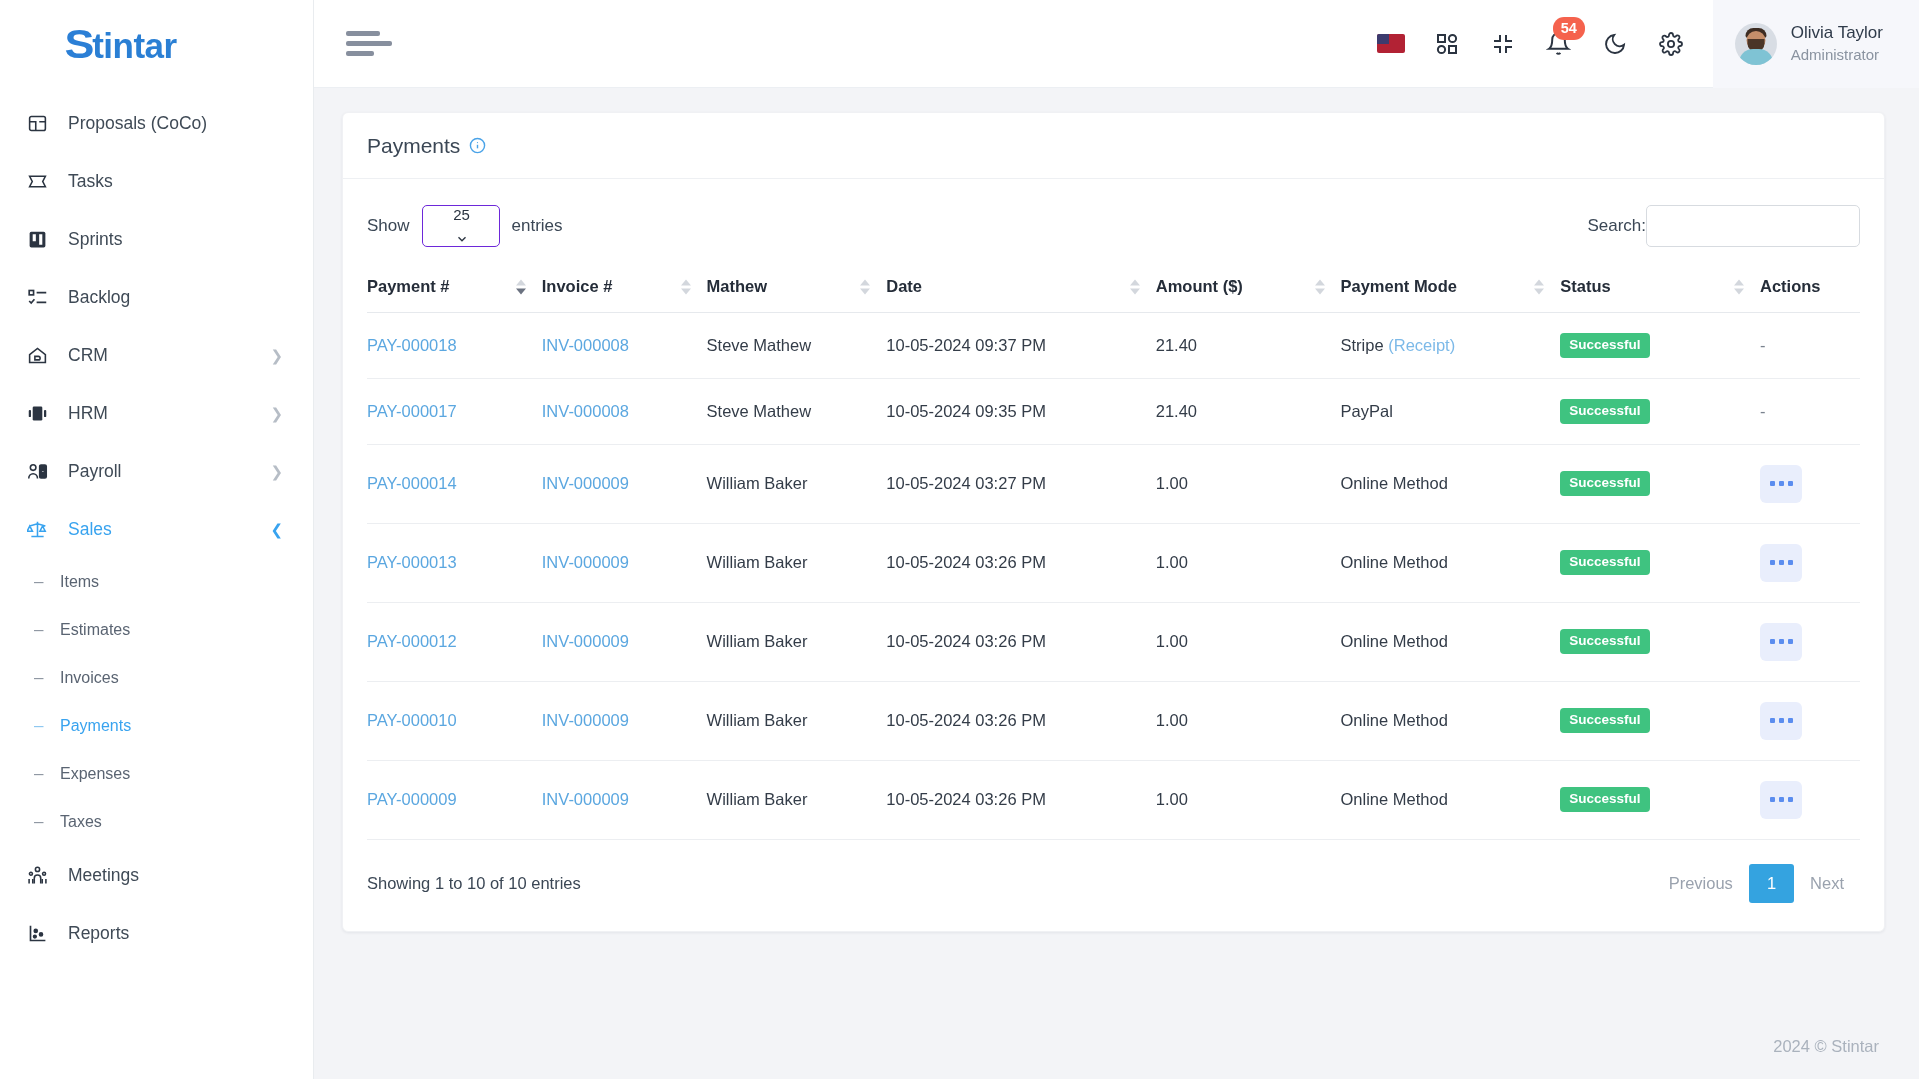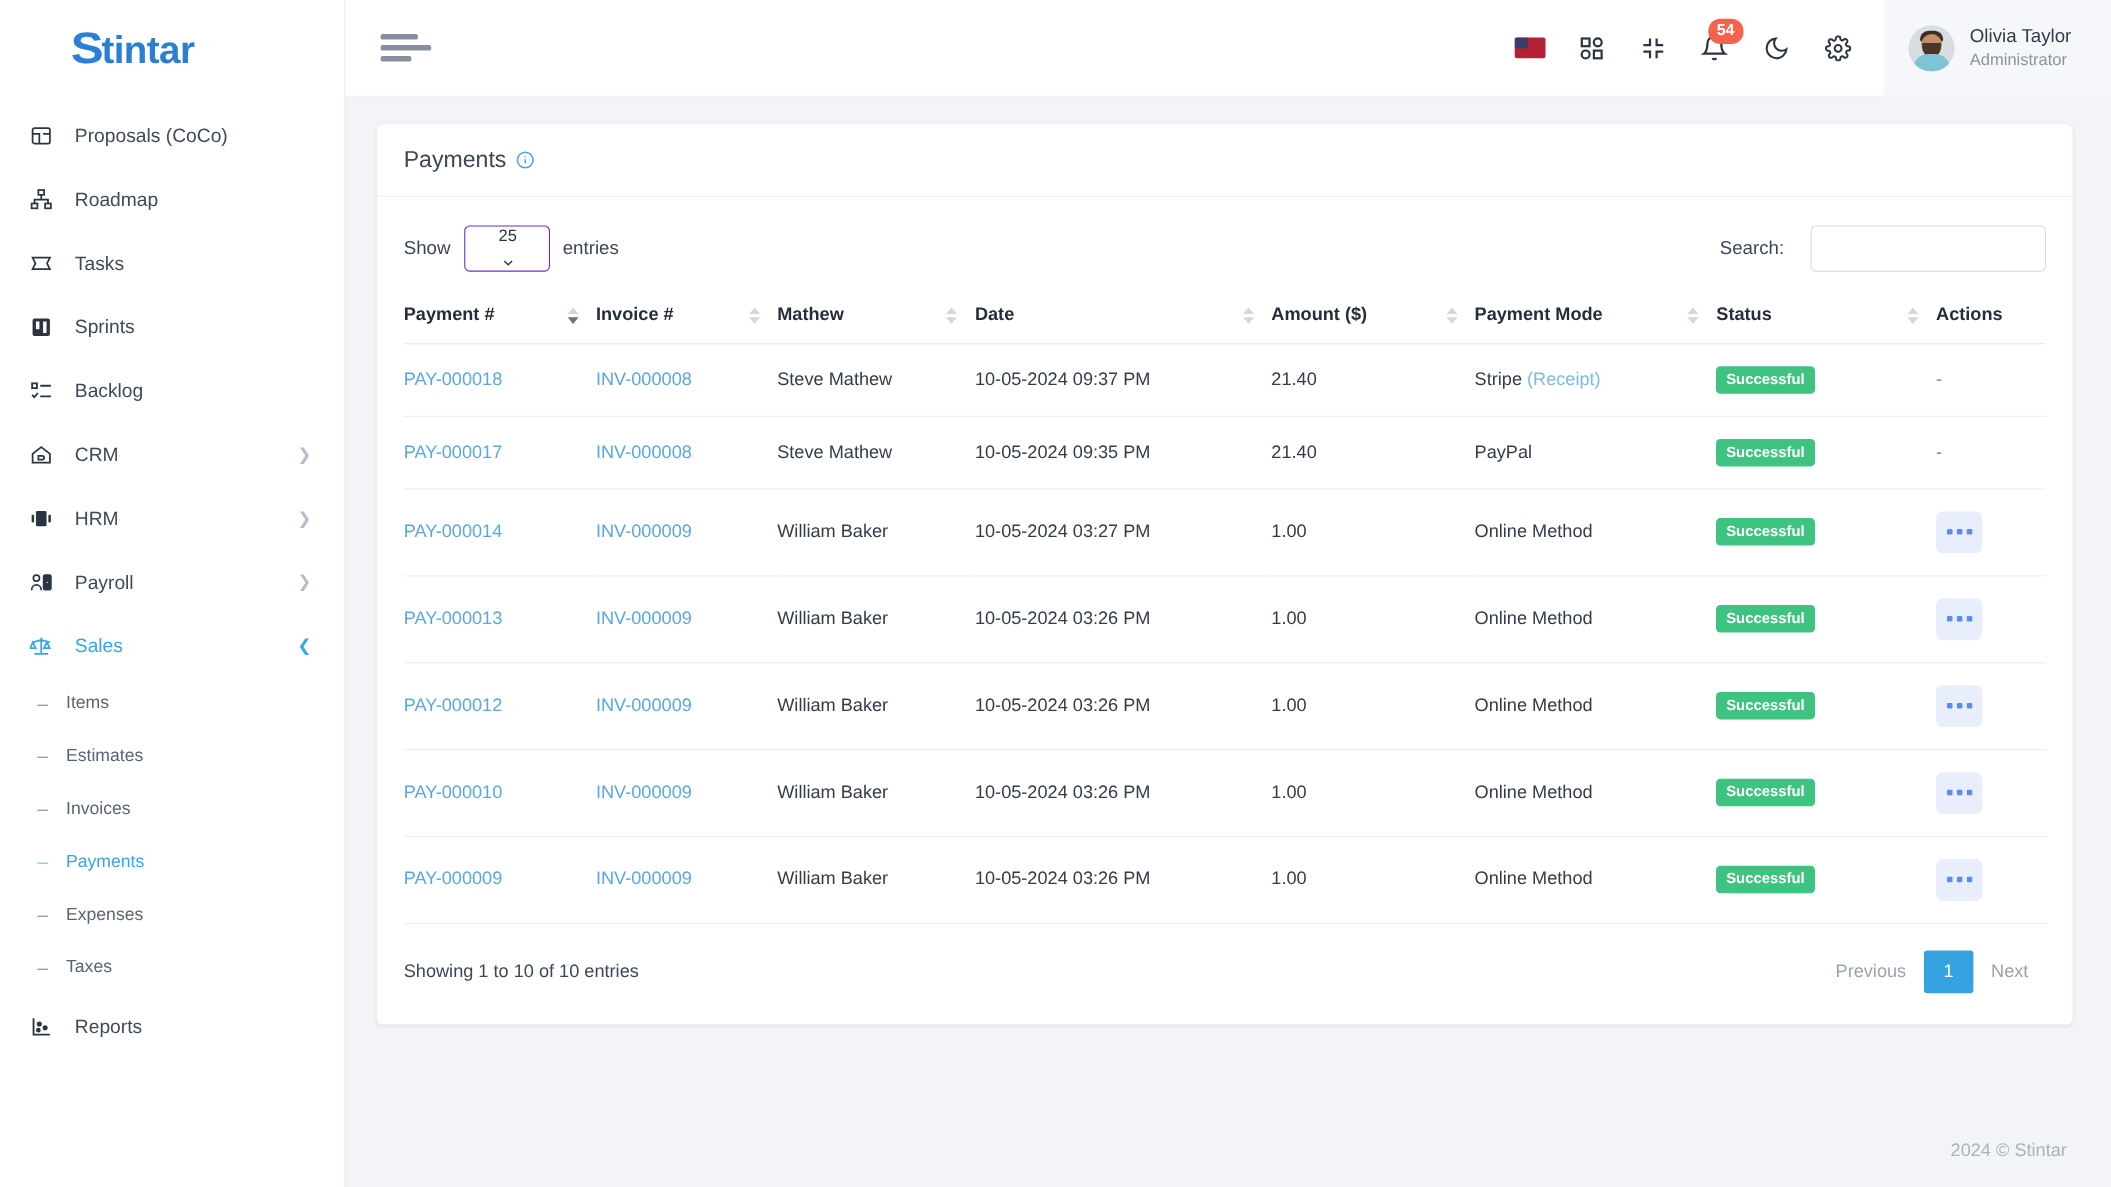--- a/index.html
+++ b/index.html
@@ -119,21 +119,21 @@
   .info-ic { margin-left: 9px; display:inline-flex; }
   .table-tools {
     display:flex; align-items:flex-start; padding: 26px 24px 14px 24px;
   }
   .show-grp { display:flex; align-items:center; gap:12px; font-size:17px; color:#3b4755; }
   .sel {
     border:1px solid #6d28d9; border-radius:5px; height:42px; width:78px;
     display:flex; align-items:center; justify-content:space-between;
     padding: 0 11px 0 13px; font-size:15px; color:#2b3441; cursor:pointer; background:#fff;flex-direction:column;
   }
-  .search-grp { margin-left:auto; display:flex; align-items:center; gap:24px; font-size:17px; color:#3b4755; }
+  .search-grp { margin-left:auto; display:flex; align-items:center; gap:0; font-size:17px; color:#3b4755; }
   .search-input {
     border:1px solid #d7dbe0; border-radius:5px; height:42px; width:214px;
     background:#fff; outline:none; padding: 0 10px; font-size:15px;
     font-family:"Liberation Sans", sans-serif;
   }
 
   table { width:100%; border-collapse: collapse; }
   thead th {
     text-align:left; font-size:16.5px; color:#252d39; font-weight:700;
     padding: 16px 0 16px 0; border-bottom: 1.5px solid #e6e9ed;
@@ -206,31 +206,20 @@
       <div class="nav-item">
         <span class="ic">
           <svg width="21" height="21" viewBox="0 0 24 24" fill="none" stroke="#2b3441" stroke-width="1.8">
               <rect x="3" y="4" width="18" height="16" rx="2"></rect>
               <path d="M3 10h7v10M14 10h7"></path>
             </svg>
         </span>
         <span class="label">Proposals (CoCo)</span>
       </div>
 
-      <div class="nav-item">
-        <span class="ic">
-          <svg width="21" height="21" viewBox="0 0 24 24" fill="none" stroke="#2b3441" stroke-width="1.8">
-              <rect x="9" y="2" width="6" height="5"></rect>
-              <rect x="2" y="16" width="6" height="5"></rect>
-              <rect x="16" y="16" width="6" height="5"></rect>
-              <path d="M12 7v5M5 16v-4h14v4"></path>
-            </svg>
-        </span>
-        <span class="label">Roadmap</span>
-      </div>
 
       <div class="nav-item">
         <span class="ic">
           <svg width="21" height="21" viewBox="0 0 24 24" fill="none" stroke="#2b3441" stroke-width="1.8">
               <path d="M3 6h18l-3 6 3 6H3l3-6z"></path>
             </svg>
         </span>
         <span class="label">Tasks</span>
       </div>
 
@@ -319,20 +308,33 @@
       </div>
       <div class="sub-item">
         <span class="dash">–</span>
         <span>Expenses</span>
       </div>
       <div class="sub-item">
         <span class="dash">–</span>
         <span>Taxes</span>
       </div>
 
+      <div class="nav-item">
+        <span class="ic">
+          <svg width="21" height="21" viewBox="0 0 24 24" fill="none" stroke="#2b3441" stroke-width="1.8">
+              <circle cx="12" cy="5" r="2.4"></circle>
+              <path d="M8.3 21v-6M15.7 21v-6M8.3 15c0-2 1.6-3.6 3.7-3.6s3.7 1.6 3.7 3.6"></path>
+              <circle cx="4.5" cy="10" r="1.7"></circle>
+              <path d="M2.4 21v-5M6.6 21v-5"></path>
+              <circle cx="19.5" cy="10" r="1.7"></circle>
+              <path d="M17.4 21v-5M21.6 21v-5"></path>
+            </svg>
+        </span>
+        <span class="label">Meetings</span>
+      </div>
 
       <div class="nav-item">
         <span class="ic">
           <svg width="21" height="21" viewBox="0 0 24 24" fill="none" stroke="#2b3441" stroke-width="1.9">
               <path d="M4 3v17h17"></path>
               <circle cx="10" cy="9" r="1.7" fill="#2b3441"></circle>
               <circle cx="16" cy="13" r="1.7" fill="#2b3441"></circle>
               <circle cx="9" cy="15.5" r="1.5" fill="#2b3441"></circle>
             </svg>
         </span>

